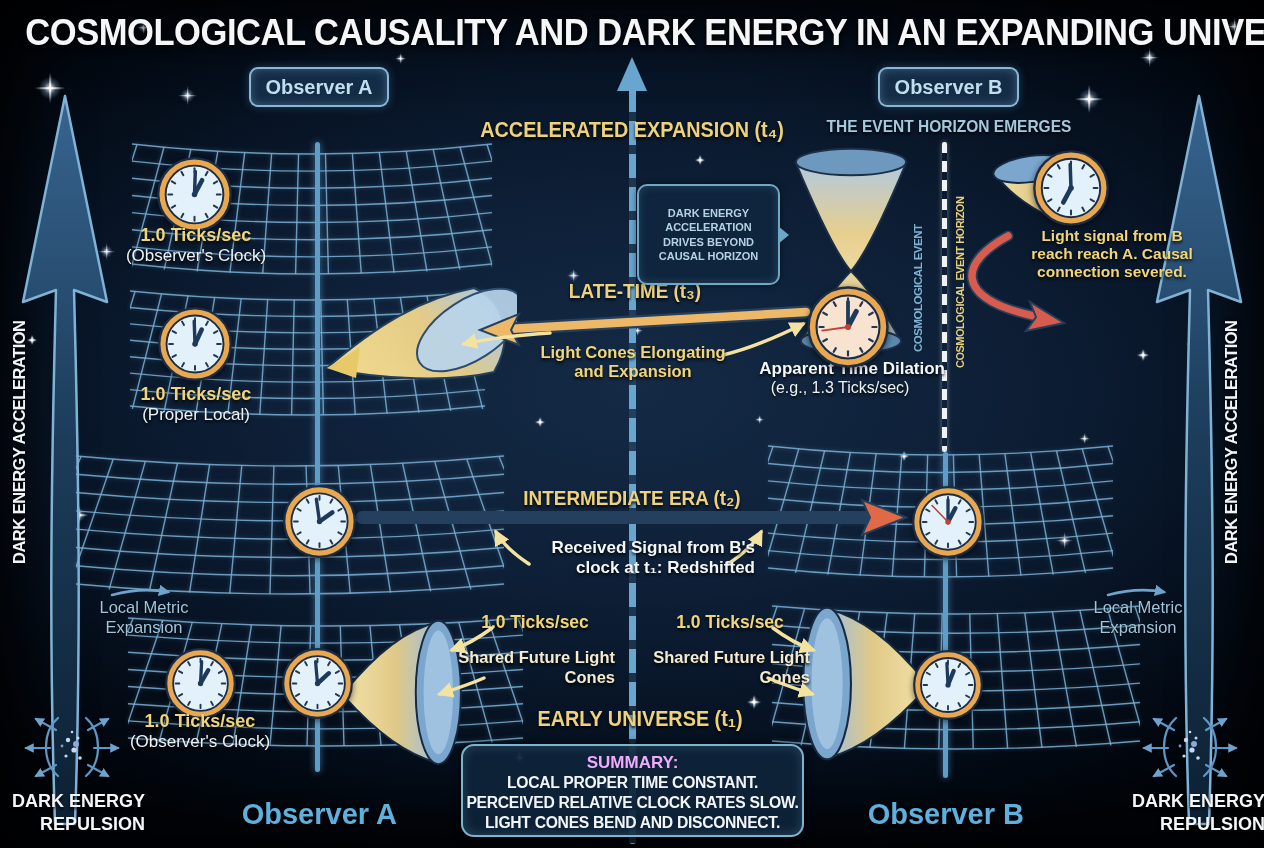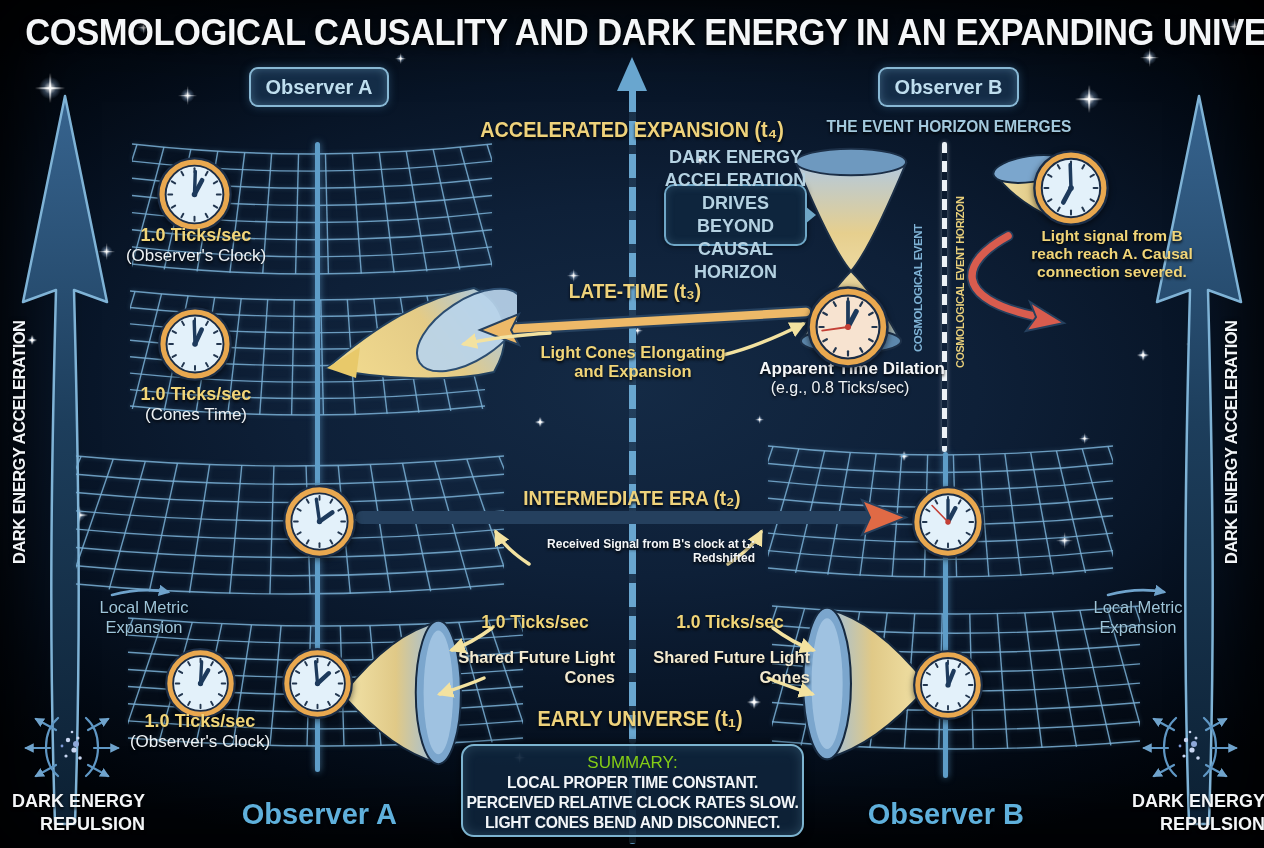--- a/index.html
+++ b/index.html
@@ -65,21 +65,21 @@
   .star{position:absolute;background:radial-gradient(circle,rgba(255,255,255,.95),rgba(175,212,255,.28) 36%,transparent 66%);}
   .star::before{content:"";position:absolute;left:50%;top:-12%;width:1.6px;height:124%;transform:translateX(-50%);
     background:linear-gradient(to bottom,transparent,#fff 47% 53%,transparent);}
   .star::after{content:"";position:absolute;top:50%;left:-12%;height:1.6px;width:124%;transform:translateY(-50%);
     background:linear-gradient(to right,transparent,#fff 47% 53%,transparent);}
   .summary-box{
     border:2.5px solid #7db4d0;border-radius:13px;background:rgba(14,36,58,.93);
     box-shadow:inset 0 0 12px rgba(125,180,208,.25),0 0 10px rgba(0,0,0,.6);
     text-align:center;padding-top:7px;box-sizing:border-box;
   }
-  .summary-box .sum-head{color:#84cc16;font-size:17px;font-weight:400;text-align:center;}
+  .summary-box .sum-head{color:#f0abfc;font-size:17px;font-weight:700;text-align:center;}
   .summary-box .sum-line{color:#f2f5f8;font-size:16px;font-weight:700;letter-spacing:-.3px;line-height:1.25;transform:scaleX(.98);}
   .tail-right::after{
     content:"";position:absolute;right:-11px;top:50%;margin-top:-9px;
     border-left:11px solid #6fa7c7;border-top:9px solid transparent;border-bottom:9px solid transparent;
   }
 </style>
 </head>
 <body>
 
 <div class="canvas">
@@ -340,21 +340,21 @@
   <div class="abs vert" style="left:912px;top:168px;height:240px;font-size:11.5px;letter-spacing:-.5px;color:#7fb3d6">COSMOLOGICAL EVENT</div>
   <div class="abs vert" style="left:954px;top:140px;height:284px;font-size:11px;letter-spacing:-.5px;color:#e8cf7a">COSMOLOGICAL EVENT HORIZON</div>
 
   <svg class="abs" style="left:792px;top:146px" width="118" height="212" viewBox="0 0 120 215">
     <path d="M4,17 C20,55 45,110 60,127 C75,110 100,55 116,17 Z" fill="url(#hgTop)" stroke="#1c2f47" stroke-width="2"></path>
     <ellipse cx="60" cy="16" rx="56" ry="13.5" fill="#6e99bf" stroke="#1c2f47" stroke-width="2"></ellipse>
     <path d="M60,127 C47,140 20,175 10,198 L110,198 C100,175 73,140 60,127 Z" fill="url(#hgBot)" stroke="#1c2f47" stroke-width="2"></path>
     <ellipse cx="60" cy="198" rx="51" ry="12.5" fill="#5d88ad" stroke="#1c2f47" stroke-width="2"></ellipse>
   </svg>
 
-  <div class="abs callout tail-right" style="left:664px;top:184px;width:143px;height:62px;font-size:18px;line-height:1.28">DARK ENERGY ACCELERATION DRIVES BEYOND CAUSAL HORIZON</div>
+  <div class="abs callout tail-right" style="left:637px;top:184px;width:143px;height:101px;font-size:11px;line-height:1.28">DARK ENERGY ACCELERATION DRIVES BEYOND CAUSAL HORIZON</div>
 
   <svg class="abs" style="left:986px;top:150px" width="115" height="80" viewBox="0 0 115 80">
     <path d="M8,22 C30,8 62,6 84,16 L76,72 C50,62 22,44 8,22 Z" fill="url(#coneG)" stroke="#16293f" stroke-width="2"></path>
     <ellipse cx="45" cy="19" rx="38" ry="13" transform="rotate(-8 45 19)" fill="#7ba6cd" stroke="#16293f" stroke-width="2"></ellipse>
   </svg>
   <svg class="abs" style="left:938px;top:228px" width="150" height="110" viewBox="0 0 150 110">
     <path d="M70,8 C22,34 14,70 96,88" fill="none" stroke="#25405e" stroke-width="11" stroke-linecap="round"></path>
     <path d="M70,8 C22,34 14,70 96,88" fill="none" stroke="#d85c4e" stroke-width="7.5" stroke-linecap="round"></path>
     <polygon points="126,95 92,74 98,89 88,103" fill="#d85c4e" stroke="#25405e" stroke-width="2"></polygon>
   </svg>
@@ -374,35 +374,35 @@
 
   <svg class="abs" style="left:450px;top:325px" width="105" height="30" viewBox="0 0 105 30">
     <path d="M100,8 C70,10 40,13 14,19" fill="none" stroke="#f3e2a0" stroke-width="3.5" stroke-linecap="round" marker-end="url(#m-yellow)"></path>
   </svg>
   <svg class="abs" style="left:715px;top:315px" width="100" height="45" viewBox="0 0 100 45">
     <path d="M8,40 C38,33 64,21 88,9" fill="none" stroke="#f3e2a0" stroke-width="3.5" stroke-linecap="round" marker-end="url(#m-yellow)"></path>
   </svg>
   <div class="abs note-yellow" style="left:528px;top:343px;width:210px;font-size:16.5px;line-height:1.15">Light Cones Elongating and Expansion</div>
 
   <div class="abs note-white" style="left:735px;top:359px;width:210px;font-size:17px">Apparent Time Dilation</div>
-  <div class="abs note-plain" style="left:735px;top:379px;width:210px;font-size:16px">(e.g., 0.8 Ticks/sec)</div>
+  <div class="abs note-plain" style="left:735px;top:379px;width:210px;font-size:16px">(e.g., 1.3 Ticks/sec)</div>
 
 
   <svg class="abs" style="left:350px;top:497px" width="570" height="42" viewBox="0 0 570 42">
     <path d="M12,20.5 L515,20.5" stroke="#25405e" stroke-width="13" stroke-linecap="round" fill="none"></path>
     <path d="M12,20.5 L515,20.5" stroke="url(#t2g)" stroke-width="8.5" stroke-linecap="round" fill="none"></path>
     <polygon points="556,20.5 512,3 520,20.5 512,38" fill="#e06a45" stroke="#25405e" stroke-width="2"></polygon>
   </svg>
   <svg class="abs" style="left:483px;top:524px" width="52" height="44" viewBox="0 0 52 44">
     <path d="M46,40 C34,32 20,21 13,8" fill="none" stroke="#f3e2a0" stroke-width="3.5" stroke-linecap="round" marker-end="url(#m-yellow)"></path>
   </svg>
   <svg class="abs" style="left:722px;top:524px" width="52" height="44" viewBox="0 0 52 44">
     <path d="M6,40 C18,32 32,21 39,8" fill="none" stroke="#f3e2a0" stroke-width="3.5" stroke-linecap="round" marker-end="url(#m-yellow)"></path>
   </svg>
-  <div class="abs note-white" style="left:515px;top:538px;width:240px;font-size:12px;line-height:1.15">Received Signal from B's clock at t₁: Redshifted</div>
+  <div class="abs note-white" style="left:515px;top:538px;width:240px;font-size:17px;line-height:1.15">Received Signal from B's clock at t₁: Redshifted</div>
 
   <svg class="abs" style="left:106px;top:584px" width="74" height="16" viewBox="0 0 74 16">
     <path d="M6,11 C28,5 46,5 62,8" fill="none" stroke="#6fa3cc" stroke-width="2.6" stroke-linecap="round" marker-end="url(#m-blue)"></path>
   </svg>
   <div class="abs note-blue" style="left:96px;top:598px;width:96px;font-size:16.5px;line-height:1.2">Local Metric Expansion</div>
   <svg class="abs" style="left:1102px;top:584px" width="74" height="16" viewBox="0 0 74 16">
     <path d="M6,11 C28,5 46,5 62,8" fill="none" stroke="#6fa3cc" stroke-width="2.6" stroke-linecap="round" marker-end="url(#m-blue)"></path>
   </svg>
   <div class="abs note-blue" style="left:1090px;top:598px;width:96px;font-size:16.5px;line-height:1.2">Local Metric Expansion</div>
 
@@ -625,21 +625,21 @@
         <circle cx="50" cy="50" r="3.6" fill="#1d3a5c"></circle>
       </svg>
     </div>
 
   <div class="abs" style="left:116px;top:225px;width:160px">
     <div class="note-yellow" style="font-size:18px">1.0 Ticks/sec</div>
     <div class="note-plain" style="font-size:17px">(Observer's Clock)</div>
   </div>
   <div class="abs" style="left:116px;top:384px;width:160px">
     <div class="note-yellow" style="font-size:18px">1.0 Ticks/sec</div>
-    <div class="note-plain" style="font-size:17px">(Cones Time)</div>
+    <div class="note-plain" style="font-size:17px">(Proper Local)</div>
   </div>
   <div class="abs" style="left:120px;top:711px;width:160px">
     <div class="note-yellow" style="font-size:18px">1.0 Ticks/sec</div>
     <div class="note-plain" style="font-size:17px">(Observer's Clock)</div>
   </div>
 
   <div class="abs summary-box" style="left:461px;top:744px;width:343px;height:93px">
     <div class="sum-head">SUMMARY:</div>
     <div class="sum-line">LOCAL PROPER TIME CONSTANT.</div>
     <div class="sum-line">PERCEIVED RELATIVE CLOCK RATES SLOW.</div>

